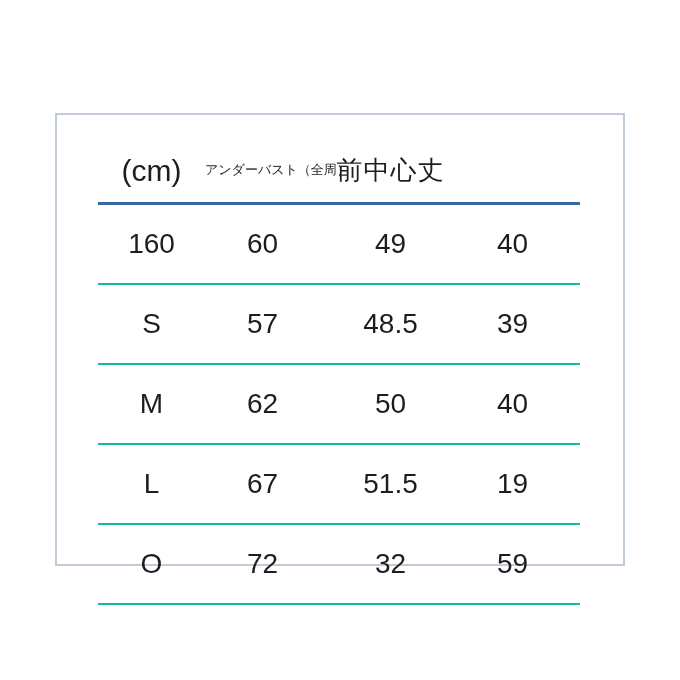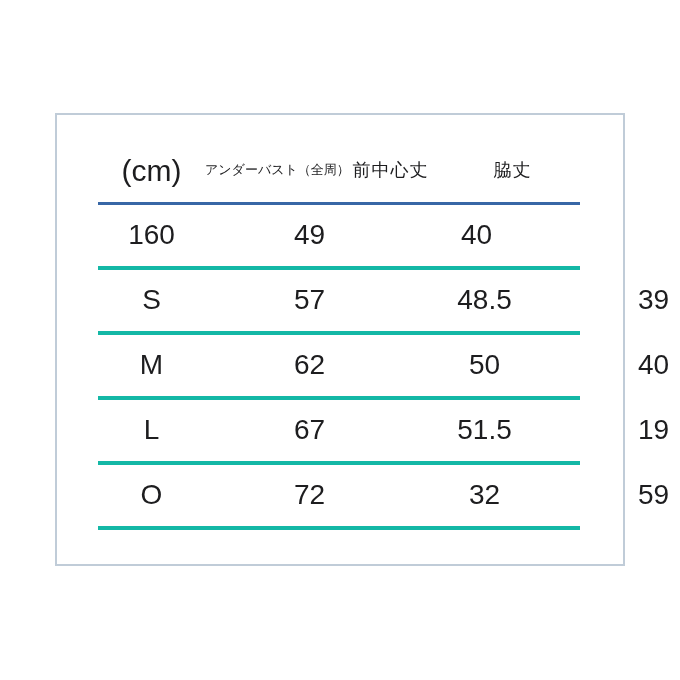--- a/index.html
+++ b/index.html
@@ -37,52 +37,51 @@
     grid-template-columns: 107px 115px 141px 119px;
     box-sizing: border-box;
   }
   .row.header {
     height: 90px;
     padding-top: 24px;
     align-items: center;
     border-bottom: 3px solid #3867a6;
   }
   .row.data {
-    height: 65px;
+    height: 80px;
     align-items: center;
-    border-bottom: 4px solid #14b8a6;
+    border-bottom: 2px solid #14b8a6;
     font-size: 28px;
-    gap: 47px;
   }
   .cell {
     text-align: center;
     white-space: nowrap;
     line-height: 1.1;
   }
   .c4 { padding-right: 16px; }
   .unit  { font-size: 30px; }
   .small { font-size: 13px; letter-spacing: 0px; }
-  .kanji { font-size: 18px; letter-spacing: 1px; }
+  .kanji { font-size: 26px; letter-spacing: 1px; }
 </style>
 </head>
 <body>
 
 <div class="canvas">
   <div class="frame">
     <div class="table">
 
       <div class="row header">
         <div class="cell c1 unit">(cm)</div>
         <div class="cell c2 small">アンダーバスト（全周）</div>
         <div class="cell c3 kanji">前中心丈</div>
-        <div class="cell c4 kanji">脇丈</div>
       </div>
 
       <div class="row data">
         <div class="cell c1">160</div>
+        <div class="cell c2">60</div>
         <div class="cell c3">49</div>
         <div class="cell c4">40</div>
       </div>
 
       <div class="row data">
         <div class="cell c1">S</div>
         <div class="cell c2">57</div>
         <div class="cell c3">48.5</div>
         <div class="cell c4">39</div>
       </div>

